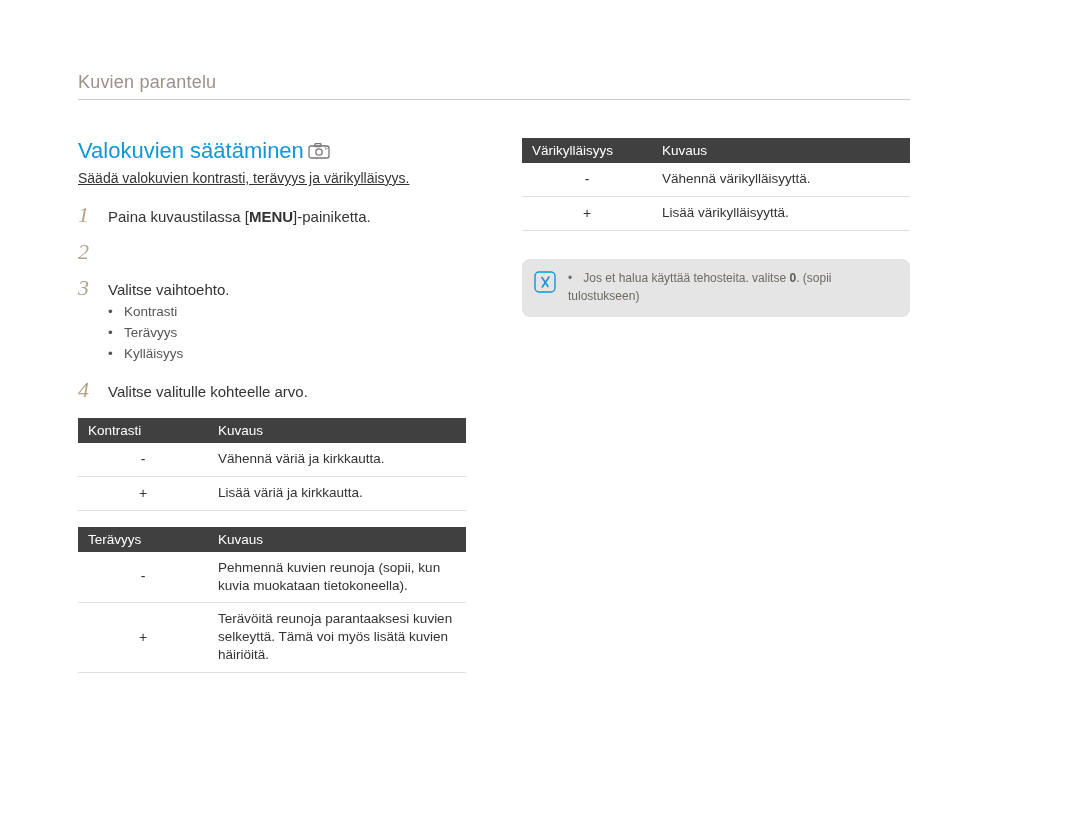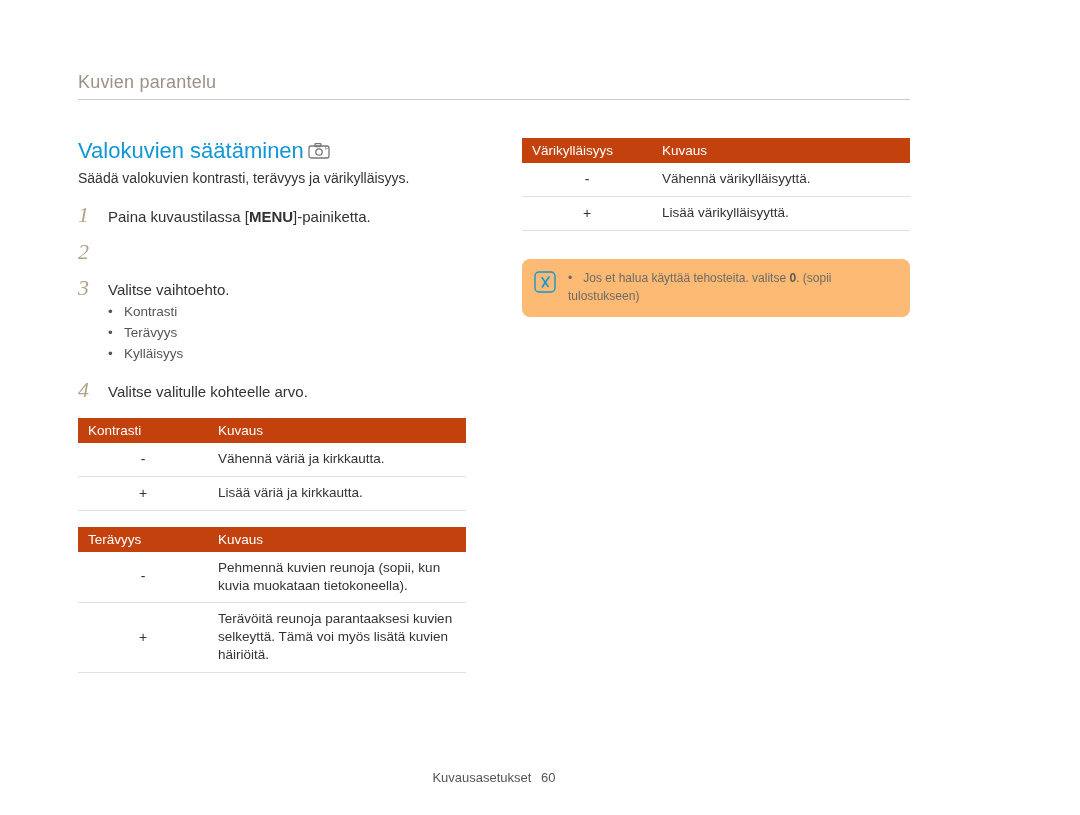--- a/index.html
+++ b/index.html
@@ -42,20 +42,21 @@
   }
   .cam-icon {
     display: inline-block;
     position: relative;
   }
   .cam-icon svg { display: block; }
   .subtitle {
     font-size: 14px;
     color: #333;
     margin-bottom: 18px;
+    text-decoration: underline;
   }
   .steps { list-style: none; padding: 0; margin: 0; }
   .step {
     display: flex;
     gap: 12px;
     margin-bottom: 14px;
     align-items: baseline;
   }
   .step-num {
     font-size: 22px;
@@ -94,21 +95,21 @@
     width: 16px;
     color: #555;
   }
   table.adj {
     width: 100%;
     border-collapse: collapse;
     margin-top: 16px;
     font-size: 13.5px;
   }
   table.adj th {
-    background: #c2410c;
+    background: #404040;
     color: #fff;
     text-align: left;
     font-weight: normal;
     padding: 5px 10px;
     border: none;
   }
   table.adj th.col1 { width: 130px; }
   table.adj td {
     border-bottom: 1px solid #e3e0da;
     padding: 7px 10px;
@@ -116,21 +117,21 @@
     vertical-align: middle;
     line-height: 1.35;
   }
   table.adj td.sign {
     text-align: center;
     font-size: 14px;
   }
   .note-box {
     display: flex;
     gap: 12px;
-    background: #fdba74;
+    background: #e5e5e5;
     border-radius: 8px;
     padding: 10px 14px 12px 12px;
     margin-top: 28px;
   }
   .note-icon {
     flex-shrink: 0;
     margin-top: 2px;
   }
   .note-icon svg { display: block; }
   .note-list {
@@ -269,17 +270,13 @@
         </span>
         <ul class="note-list">
           <li>
             <span>Jos et halua käyttää tehosteita. valitse </span><span class="note-bold">0</span><span>. (sopii tulostukseen)</span>
           </li>
         </ul>
       </div>
     </div>
   </div>
 
-  <div class="footer">
-    <span>Kuvausasetukset</span>
-    <span class="page-num">60</span>
-  </div>
 </div>
 
 </body></html>

